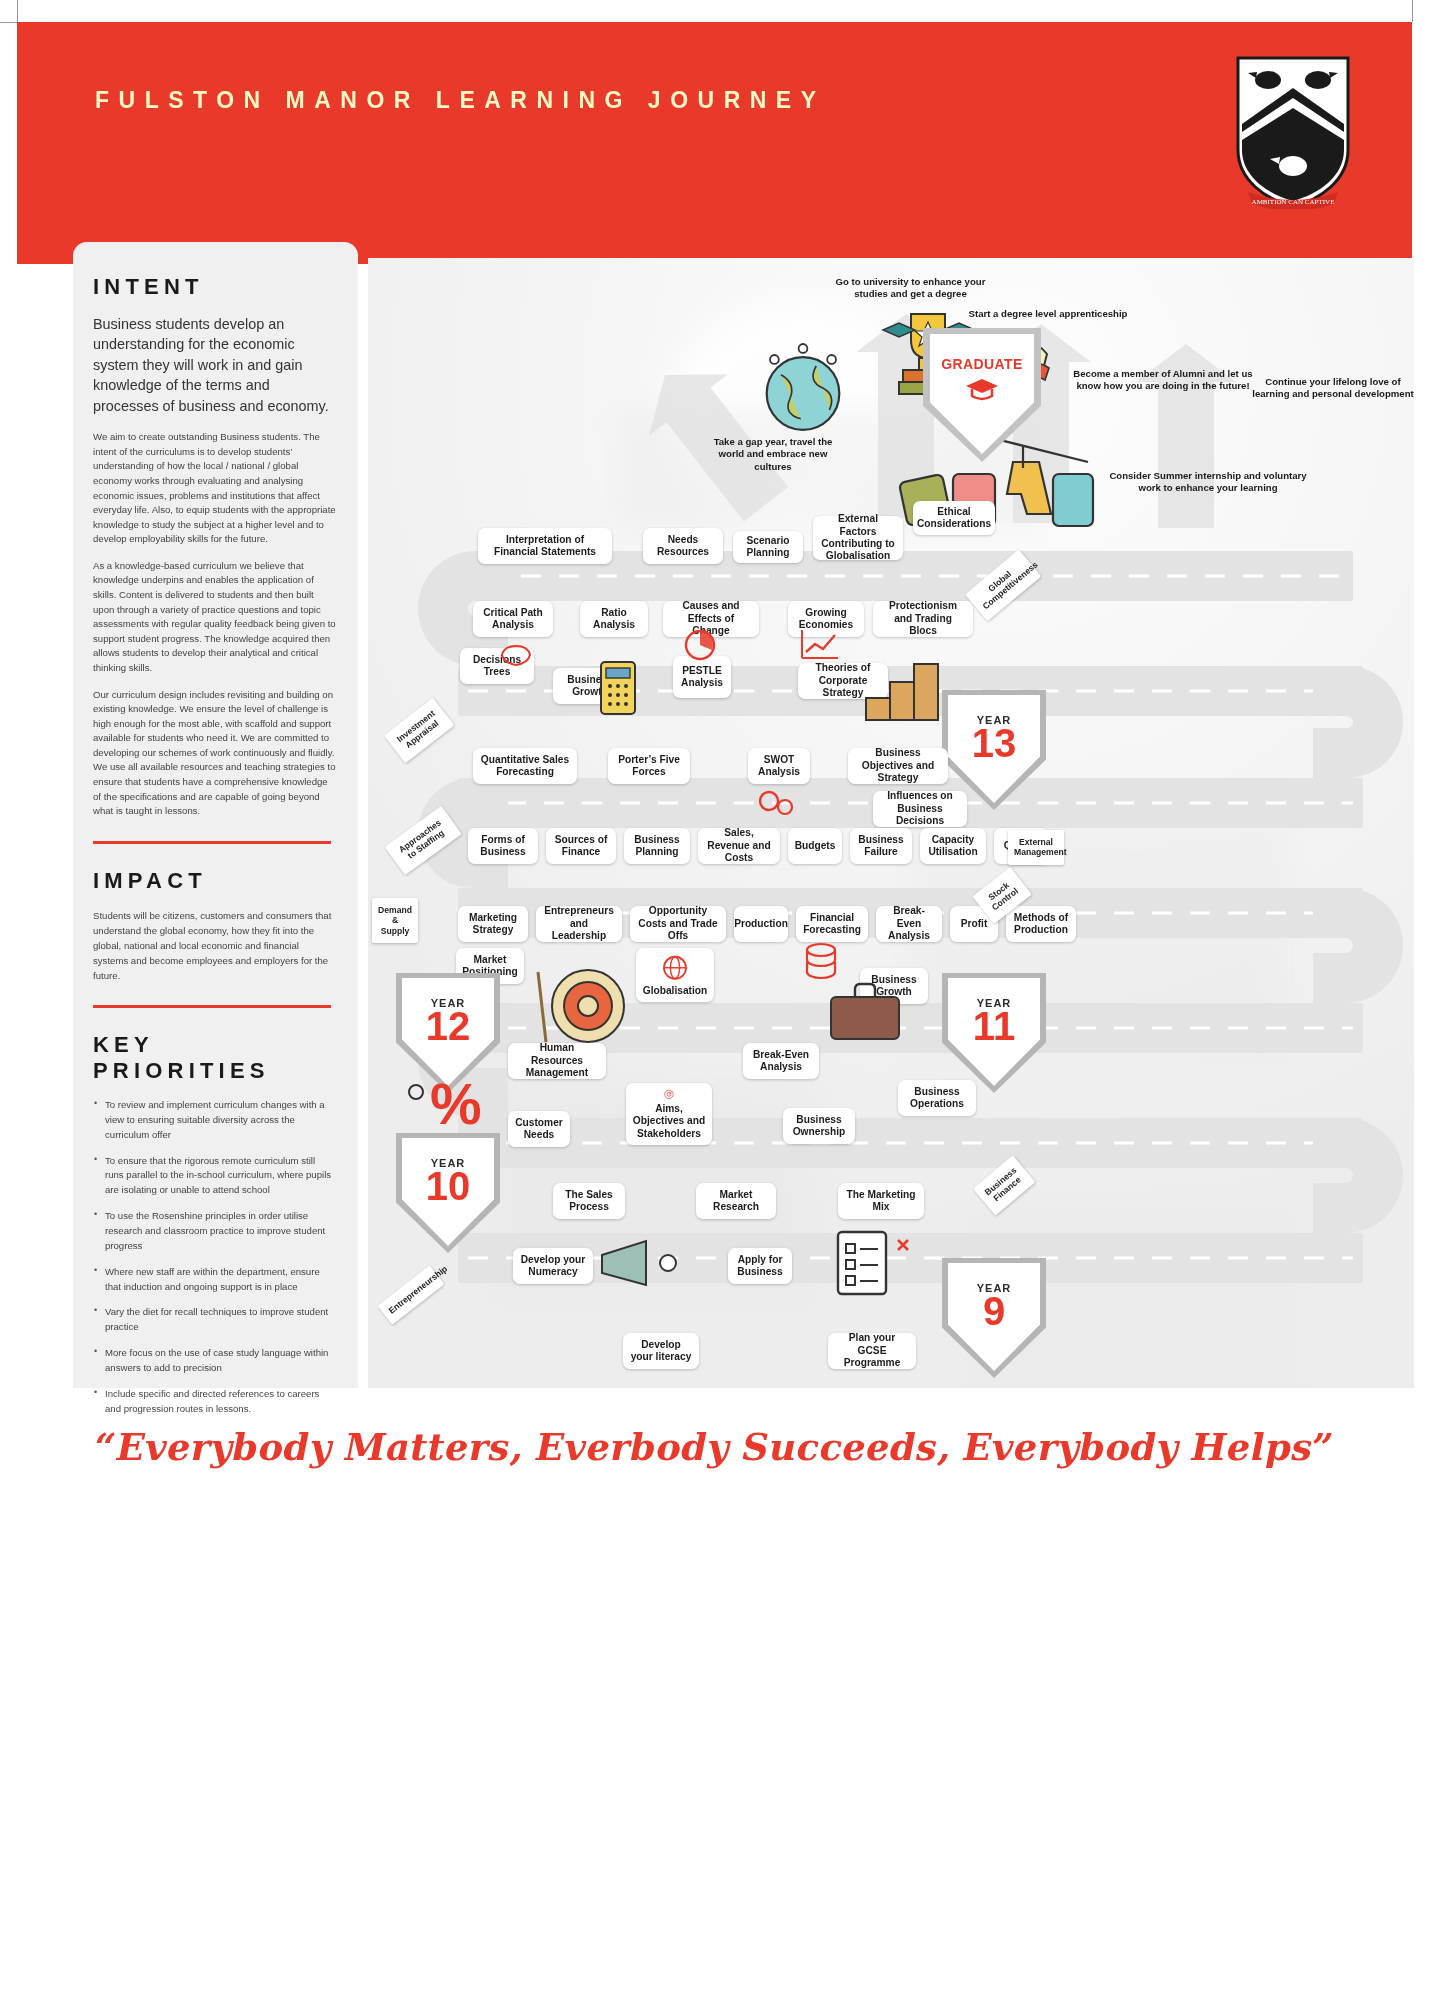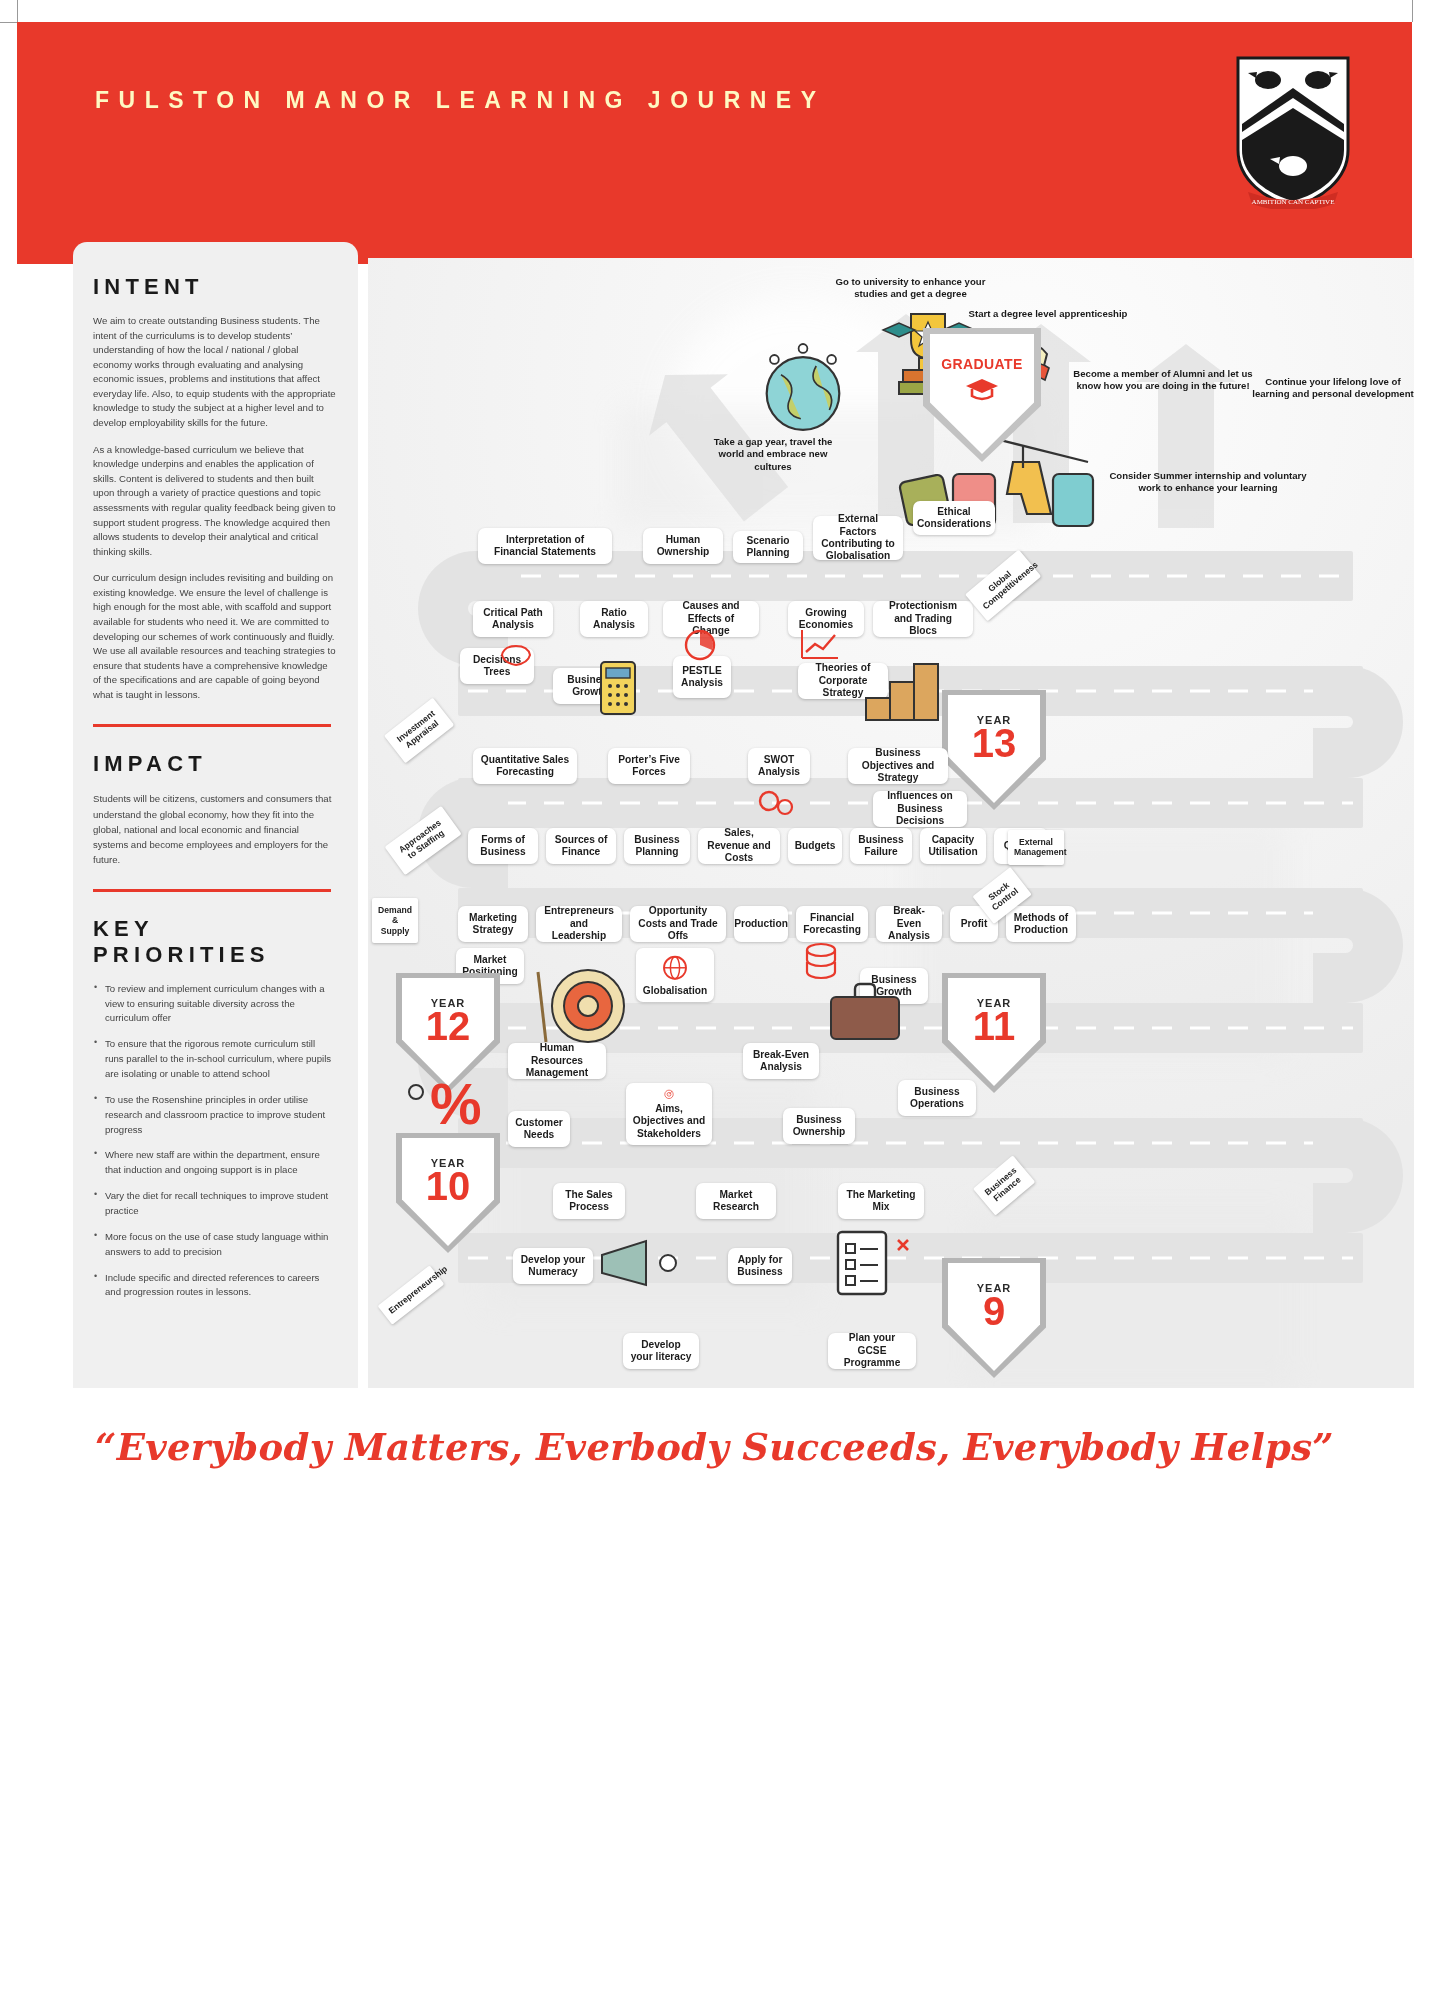--- a/index.html
+++ b/index.html
@@ -183,20 +183,21 @@
         <ellipse cx="59" cy="112" rx="14" ry="10"></ellipse>
           <path d="M45 110 l-9 -5 l10 -2 z"></path>
       </g>
       <path d="M14 138 q45 16 90 0 l-4 12 q-41 14 -82 0 z" fill="#cf2d22"></path>
       <text x="59" y="150" font-size="7" fill="#ffffff" text-anchor="middle" font-family="Liberation Serif, serif">AMBITION CAN CAPTIVE</text>
     </svg>
   </div>
 
   <div class="sidebar">
     <div class="sec-h">INTENT</div>
+    <div class="lead">Business students develop an understanding for the economic system they will work in and gain knowledge of the terms and processes of business and economy.</div>
     <div class="body-p">We aim to create outstanding Business students. The intent of the curriculums is to develop students’ understanding of how the local / national / global economy works through evaluating and analysing economic issues, problems and institutions that affect everyday life. Also, to equip students with the appropriate knowledge to study the subject at a higher level and to develop employability skills for the future.</div>
     <div class="body-p">As a knowledge-based curriculum we believe that knowledge underpins and enables the application of skills. Content is delivered to students and then built upon through a variety of practice questions and topic assessments with regular quality feedback being given to support student progress. The knowledge acquired then allows students to develop their analytical and critical thinking skills.</div>
     <div class="body-p">Our curriculum design includes revisiting and building on existing knowledge. We ensure the level of challenge is high enough for the most able, with scaffold and support available for students who need it.  We are committed to developing our schemes of work continuously and fluidly. We use all available resources and teaching strategies to ensure that students have a comprehensive knowledge of the specifications and are capable of going beyond what is taught in lessons.</div>
 
     <div class="rule"></div>
 
     <div class="sec-h">IMPACT</div>
     <div class="impact-p">Students will be citizens, customers and consumers that understand the global economy, how they fit into the global, national and local economic and financial systems and become employees and employers for the future.</div>
 
     <div class="rule"></div>
@@ -293,21 +294,21 @@
         <div class="gl">GRADUATE</div>
         <svg width="36" height="26" viewBox="0 0 36 26" style="margin-top:5px">
           <path d="M18 2 L34 9 L18 16 L2 9 Z" fill="#e8392b"></path>
           <path d="M8 12 v7 q10 6 20 0 v-7" fill="none" stroke="#e8392b" stroke-width="2.6"></path>
         </svg>
       </div>
     </div>
     <div style="position:absolute;left:555px;top:70px;width:118px;height:134px;"></div>
 
     <div class="box" style="left:110px;top:270px;width:134px;height:36px;">Interpretation of Financial Statements</div>
-    <div class="box" style="left:275px;top:270px;width:80px;height:36px;">Human Ownership</div>
+    <div class="box" style="left:275px;top:270px;width:80px;height:36px;">Needs Resources</div>
     <div class="box" style="left:365px;top:273px;width:70px;height:32px;">Scenario Planning</div>
     <div class="box" style="left:445px;top:258px;width:90px;height:44px;">External Factors Contributing to Globalisation</div>
     <div class="box" style="left:545px;top:243px;width:82px;height:34px;">Ethical Considerations</div>
 
     <div class="box" style="left:105px;top:343px;width:80px;height:36px;">Critical Path Analysis</div>
     <div class="box" style="left:212px;top:343px;width:68px;height:36px;">Ratio Analysis</div>
     <div class="box" style="left:295px;top:343px;width:96px;height:36px;">Causes and Effects of Change</div>
     <div class="box" style="left:420px;top:343px;width:76px;height:36px;">Growing Economies</div>
     <div class="box" style="left:505px;top:343px;width:100px;height:36px;">Protectionism and Trading Blocs</div>
     <div class="box" style="left:92px;top:390px;width:74px;height:36px;">Decisions Trees</div>

